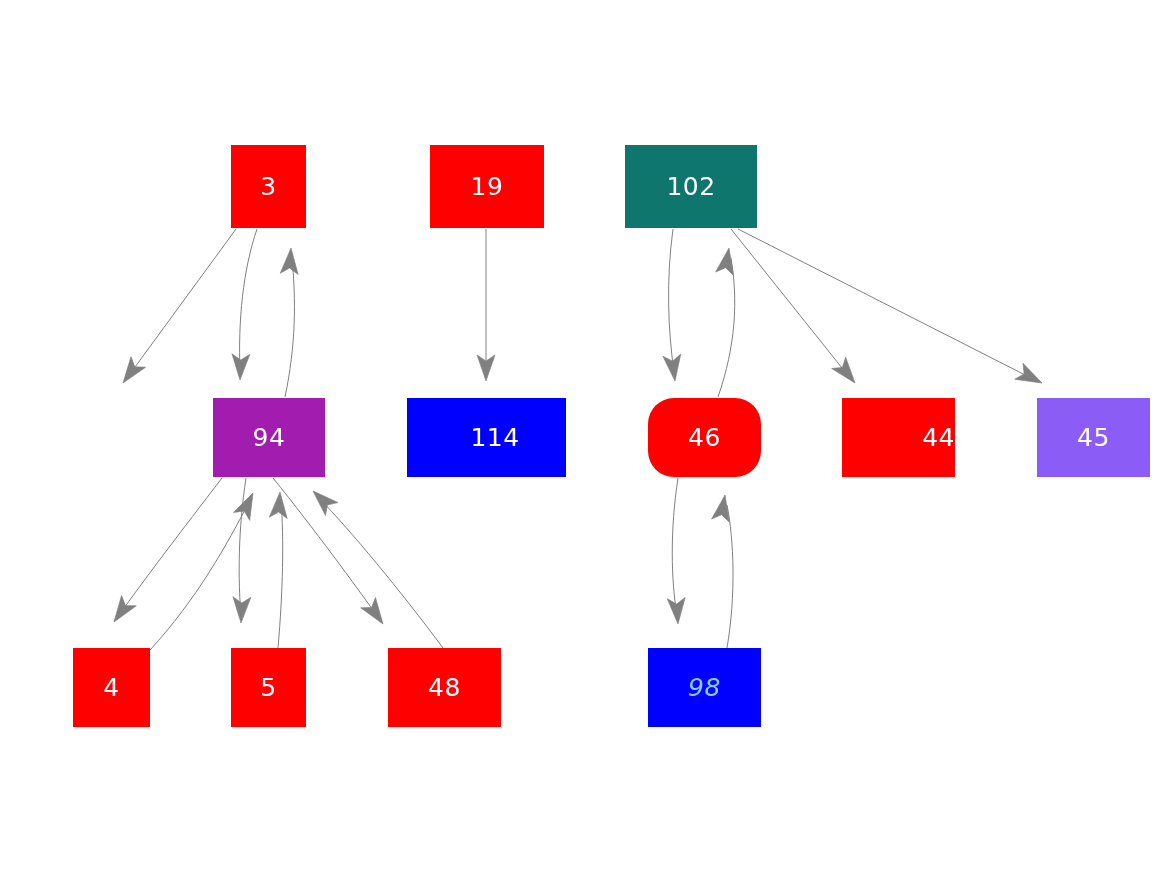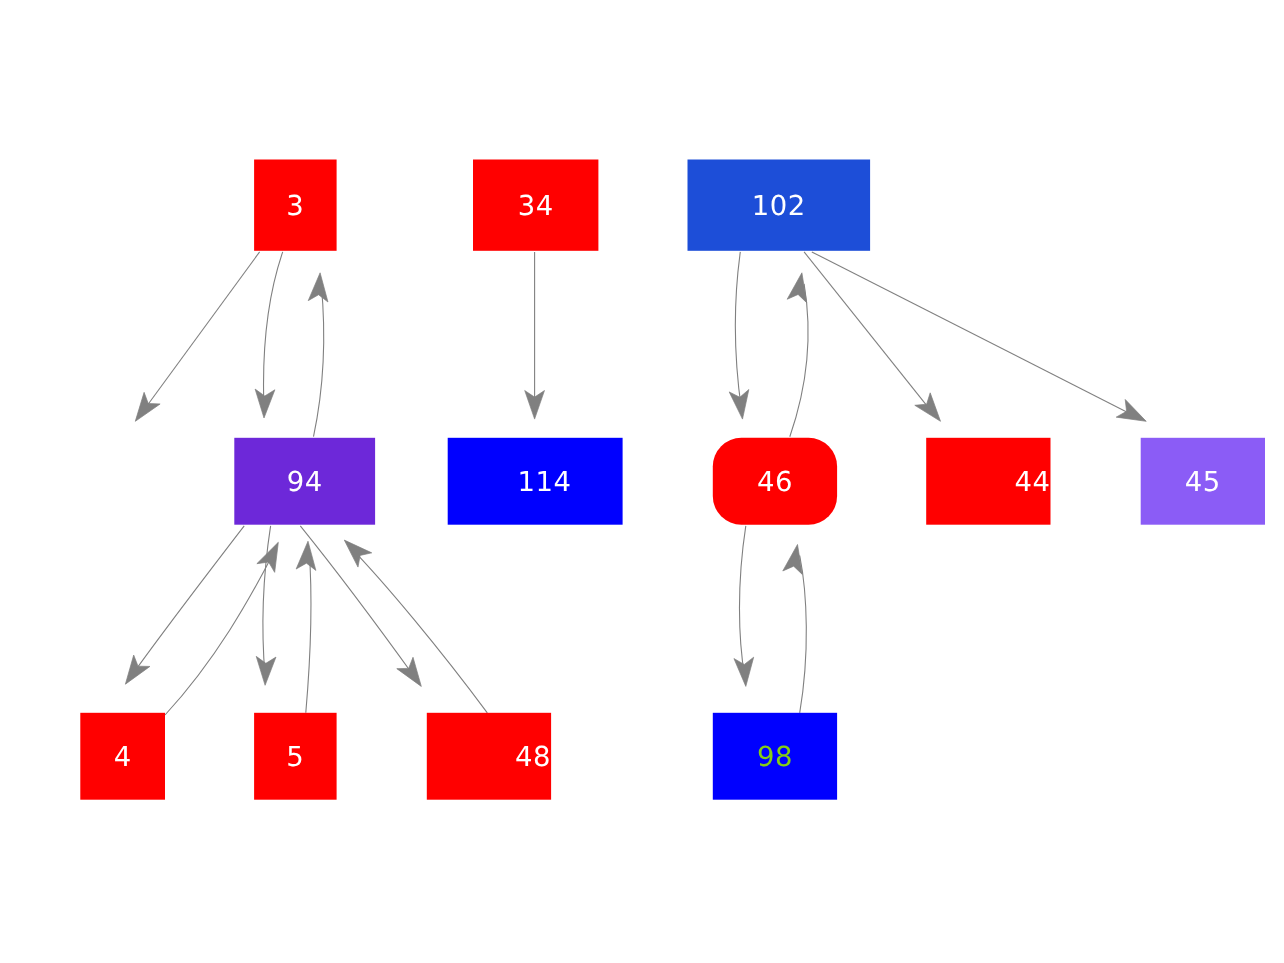--- a/index.html
+++ b/index.html
@@ -110,45 +110,45 @@
       </g>
       <path d="M 727,648 C 736,595 734,540 727,505" fill="none" stroke="#808080" stroke-width="1"></path>
       <g transform="translate(725,495) rotate(280)">
         <path d="M 0,0 L -26,-9 L -20,0 L -26,9 Z" fill="#808080" stroke="#808080" stroke-width="0.6" stroke-linejoin="round"></path>
       </g>
     </svg>
 <div class="node" style="left: 231px; top: 145px; width: 75px; height: 83px; background: rgb(255, 0, 0); color: rgb(255, 255, 255);">
       <span class="node-label">3</span>
     </div>
     <div class="node" style="left: 430px; top: 145px; width: 114px; height: 83px; background: rgb(255, 0, 0); color: rgb(255, 255, 255);">
-      <span class="node-label">34</span>
+      <span class="node-label">19</span>
     </div>
-    <div class="node" style="left: 625px; top: 145px; width: 166px; height: 83px; background: #1d4ed8; color: rgb(255, 255, 255);">
+    <div class="node" style="left: 625px; top: 145px; width: 132px; height: 83px; background: #0f766e; color: rgb(255, 255, 255);">
       <span class="node-label">102</span>
     </div>
-    <div class="node" style="left: 213px; top: 398px; width: 128px; height: 79px; background: #6d28d9; color: rgb(255, 255, 255); align-items: center;">
+    <div class="node" style="left: 213px; top: 398px; width: 112px; height: 79px; background: #a21caf; color: rgb(255, 255, 255); align-items: center;">
       <span class="node-label">94</span>
     </div>
     <div class="node" style="left: 407px; top: 398px; width: 159px; height: 79px; background: rgb(0, 0, 255); color: rgb(255, 255, 255); padding-left: 17px;">
       <span class="node-label">114</span>
     </div>
     <div class="node" style="left: 648px; top: 398px; width: 113px; height: 79px; background: rgb(255, 0, 0); color: rgb(255, 255, 255); border-radius: 26px;">
       <span class="node-label">46</span>
     </div>
     <div class="node" style="left: 842px; top: 398px; width: 113px; height: 79px; background: rgb(255, 0, 0); color: rgb(255, 255, 255); justify-content: flex-end;">
       <span class="node-label">44</span>
     </div>
     <div class="node" style="left: 1037px; top: 398px; width: 113px; height: 79px; background: #8b5cf6; color: rgb(255, 255, 255);">
       <span class="node-label">45</span>
     </div>
     <div class="node" style="left: 73px; top: 648px; width: 77px; height: 79px; background: rgb(255, 0, 0); color: rgb(255, 255, 255);">
       <span class="node-label">4</span>
     </div>
     <div class="node" style="left: 231px; top: 648px; width: 75px; height: 79px; background: rgb(255, 0, 0); color: rgb(255, 255, 255);">
       <span class="node-label">5</span>
     </div>
-    <div class="node" style="left: 388px; top: 648px; width: 113px; height: 79px; background: rgb(255, 0, 0); color: rgb(255, 255, 255); justify-content: flex-end;">
+    <div class="node" style="left: 388px; top: 648px; width: 113px; height: 79px; background: rgb(255, 0, 0); color: rgb(255, 255, 255);">
       <span class="node-label">48</span>
     </div>
-    <div class="node" style="left: 648px; top: 648px; width: 113px; height: 79px; background: rgb(0, 0, 255); color: #84cc16;">
+    <div class="node" style="left: 648px; top: 648px; width: 113px; height: 79px; background: rgb(0, 0, 255); color: #7dd3fc; font-style: italic;">
       <span class="node-label">98</span>
     </div>
   </div>
 
 </body></html>

